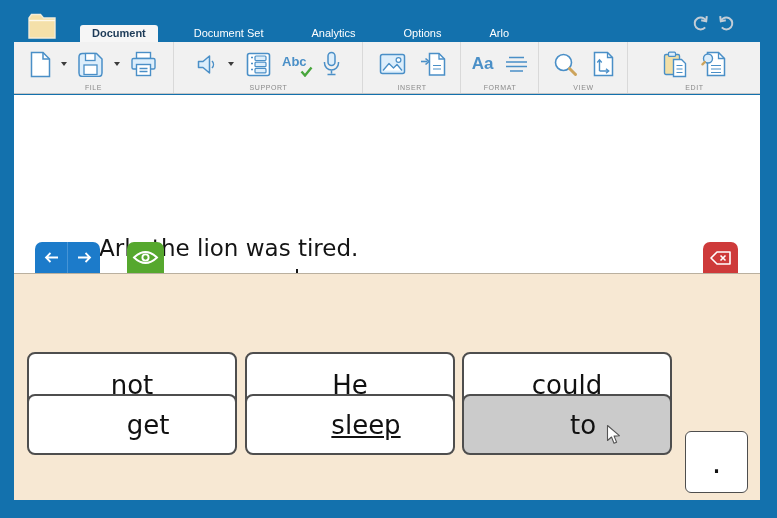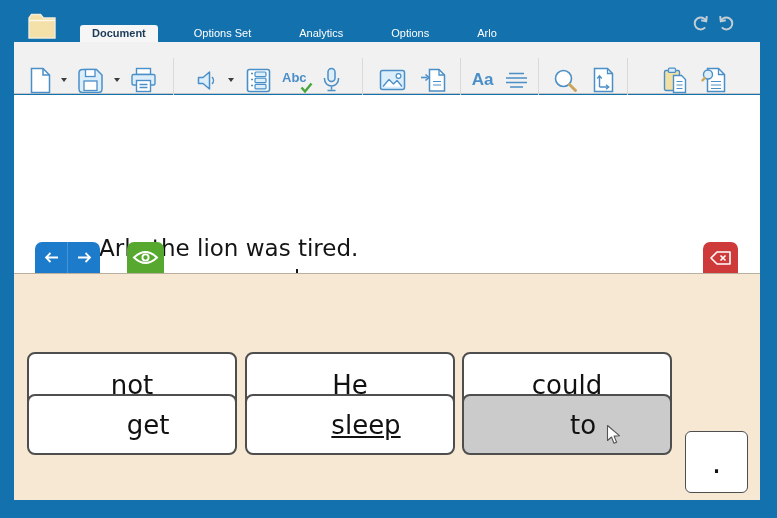--- a/index.html
+++ b/index.html
@@ -8,21 +8,21 @@
 
   
   .folder{position:absolute;left:27px;top:10px;}
   .tabs{position:absolute;left:56px;top:25px;height:17px;display:flex;}
   .tab{color:#fff;font-size:11px;line-height:17px;padding:0 12px;cursor:default;margin-left:24px;}
   .tab.active{background:#f6f6f6;color:#1c3a57;font-weight:bold;border-radius:3px 3px 0 0;}
   .history{position:absolute;left:691px;top:15px;display:flex;gap:7px;}
 
   
   .toolbar{position:absolute;left:14px;top:42px;width:746px;height:52px;background:#f1f1f1;border-bottom:1px solid #c6c6c6;box-sizing:border-box;}
-  .tgroup{position:absolute;top:16px;height:100%;border-left:1px solid #d9d9d9;}
+  .tgroup{position:absolute;top:0;height:100%;border-left:1px solid #d9d9d9;}
   .tgroup.first{border-left:none;}
   .ticons{display:flex;justify-content:center;align-items:center;height:40px;padding-top:2px;gap:9px;}
   .tlabel{position:absolute;bottom:2px;left:0;width:100%;text-align:center;font-size:7px;color:#8a8a8a;letter-spacing:.6px;}
   .dd{width:0;height:0;border-left:3.5px solid transparent;border-right:3.5px solid transparent;border-top:4.5px solid #3c3c3c;margin:0 1px;}
   .abcwrap{position:relative;width:30px;height:26px;}
   .abctxt{position:absolute;left:0;top:3px;color:#4a8fc7;font-size:13px;font-weight:bold;}
   .abccheck{position:absolute;right:-1px;bottom:0;}
   .aatxt{color:#4a8fc7;font-size:17px;font-weight:bold;}
 
   
@@ -56,21 +56,21 @@
 
   <div class="folder">
     <svg width="30" height="31" viewBox="0 0 30 31">
       <path d="M2,28 V8 l2.5,-3.5 h9 l3,3.5 H28 V28 z" fill="#f4e0a9" stroke="#f3ecd8" stroke-width="1.4"></path>
       <path d="M2,10.5 H28" stroke="#fdf9ec" stroke-width="1.4" fill="none"></path>
     </svg>
   </div>
 
   <div class="tabs">
     <div class="tab active">Document</div>
-    <div class="tab">Options Set</div>
+    <div class="tab">Document Set</div>
     <div class="tab">Analytics</div>
     <div class="tab">Options</div>
     <div class="tab">Arlo</div>
   </div>
 
   <div class="history">
     <svg width="19" height="16" viewBox="0 0 19 16">
       <path d="M15.2,6 A6,6 0 1 0 14.2,12.4" fill="none" stroke="#c3cdd6" stroke-width="2"></path>
       <path d="M15.8,1.2 L15.2,6.4 L10.2,5.2" fill="none" stroke="#c3cdd6" stroke-width="2" stroke-linejoin="round"></path>
     </svg>

